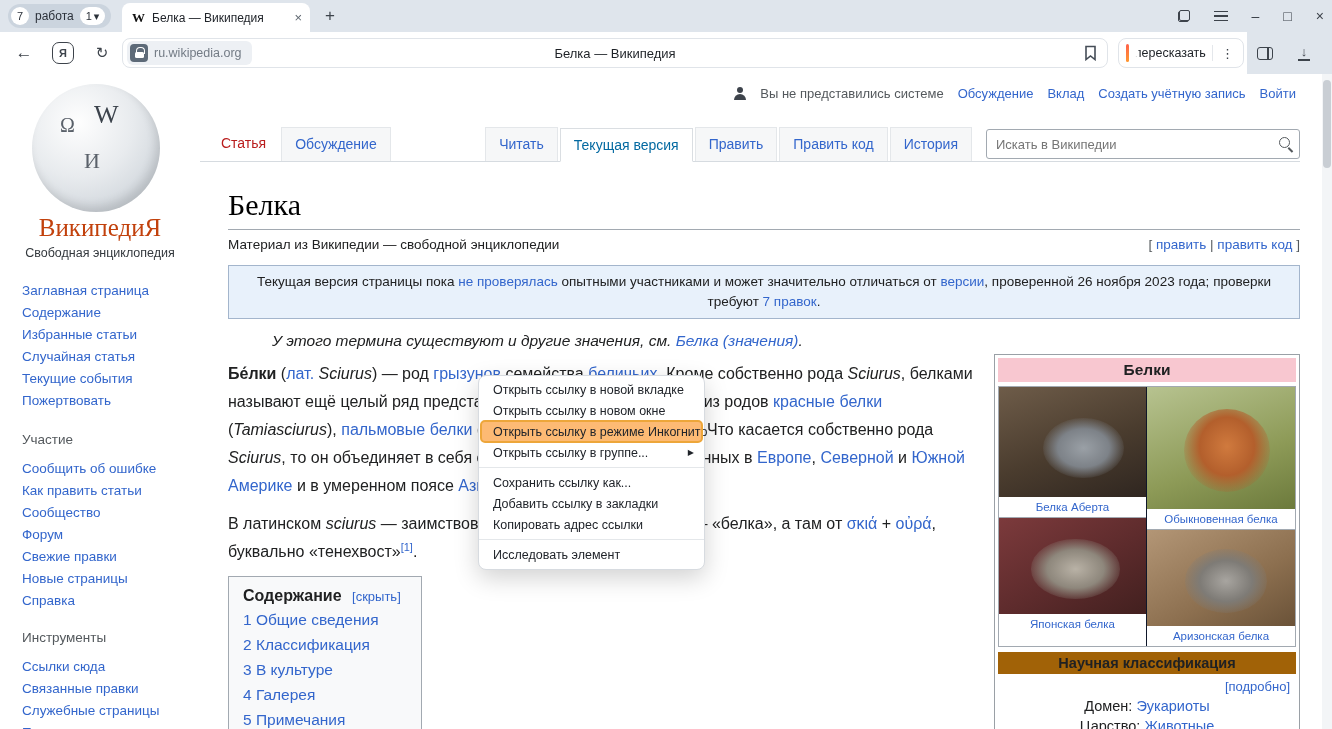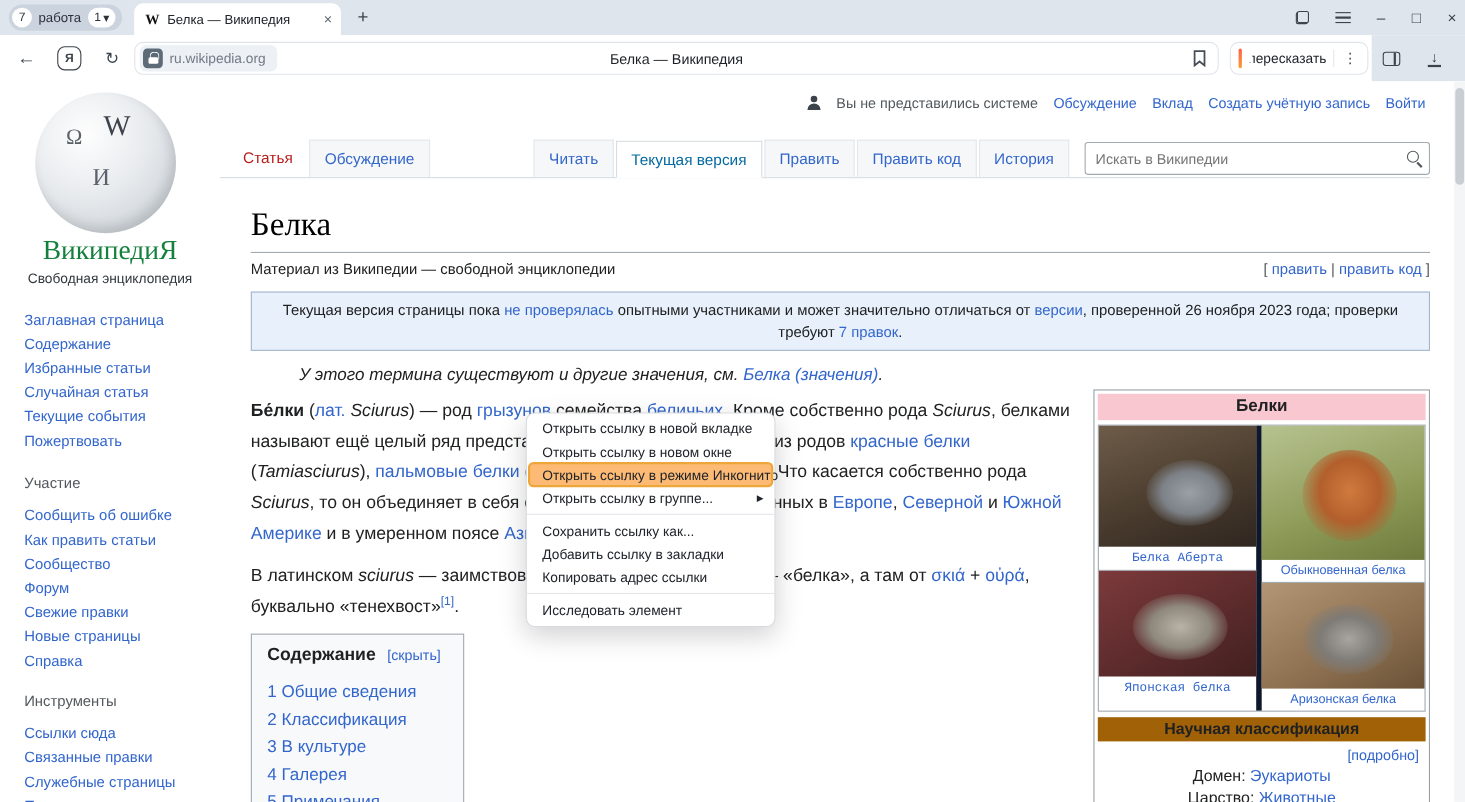--- a/index.html
+++ b/index.html
@@ -65,21 +65,21 @@
   .page { position:absolute; left:0; top:74px; width:1332px; height:655px; background:#fff; overflow:hidden; }
 
   .wlogo { position:absolute; left:32px; top:10px; width:128px; height:128px; border-radius:50%;
            background:radial-gradient(circle at 36% 30%, #fefefe 0%, #e8ebee 45%, #cfd5db 80%, #bfc6cd 100%);
            box-shadow:inset -4px -6px 10px rgba(0,0,0,.12); }
   .wlogo span { position:absolute; color:#5a616a; font-family:"Liberation Serif","DejaVu Serif",serif; }
   .wlogo .g1 { left:28px; top:30px; font-size:20px; }
   .wlogo .g2 { left:62px; top:16px; font-size:26px; color:#3c434c; }
   .wlogo .g3 { left:52px; top:64px; font-size:22px; }
   .wordmark { position:absolute; left:0; top:140px; width:200px; text-align:center;
-              font-family:"Liberation Serif","DejaVu Serif",serif; font-size:25px; color:#15803d; }
+              font-family:"Liberation Serif","DejaVu Serif",serif; font-size:25px; color:#c2410c; }
   .wsub { position:absolute; left:0; top:172px; width:200px; text-align:center; font-size:12.5px; color:#33383d; }
 
   .side-group { position:absolute; left:22px; width:176px; display:flex; flex-direction:column; }
   .side-link { font-size:13.5px; color:#3366cc; line-height:22px; text-decoration:none; cursor:pointer; }
   .side-head { font-size:13.5px; color:#54595d; }
 
   .personal { position:absolute; top:12px; right:36px; display:flex; align-items:center; gap:14px; font-size:13px; }
   .p-gray { color:#54595d; }
   .p-link { color:#3366cc; cursor:pointer; text-decoration:none; }
   .ic-person { position:relative; width:13px; height:13px; }
@@ -112,32 +112,32 @@
   .hatnote { margin:13px 0 0 44px; font-size:15.5px; font-style:italic; }
   .wp { font-size:16px; line-height:28px; margin-top:10px; }
 
   .sg-a { color:#3366cc; cursor:pointer; }
   .sg-b { font-weight:bold; }
   .sg-i { font-style:italic; }
   .sg-sl { color:#3366cc; cursor:pointer; }
   .sg-sup { color:#3366cc; font-size:11px; vertical-align:super; line-height:0; cursor:pointer; }
 
   .toc { display:inline-block; margin-top:10px; border:1px solid #a2a9b1; background:#f8f9fa; padding:10px 20px 12px 14px; }
-  .toc-head { font-size:16px; margin-bottom:12px; }
+  .toc-head { font-size:16px; margin-bottom:2px; }
   .toc-title { font-weight:bold; color:#202122; }
   .toc-hide { font-size:13px; color:#3366cc; cursor:pointer; margin-left:6px; }
   .toc-item { display:block; font-size:15.5px; color:#3366cc; line-height:25px; text-decoration:none; cursor:pointer; }
 
   
   .infobox { float:right; width:306px; margin:4px 0 14px 20px; border:1px solid #9aa0a6; background:#fff;
              font-size:13px; padding:3px; }
   .ib-title { background:#f8c7d0; text-align:center; font-weight:bold; font-size:15.5px; padding:3px 0; }
   .ib-grid { display:flex; border:1px solid #a2a9b1; margin-top:4px; }
   .ib-col { width:50%; display:flex; flex-direction:column; }
-  .ib-col.first { border-right:5px solid #0f172a;font-family:Liberation Mono, monospace; }
+  .ib-col.first { border-right:1px solid #0f172a; }
   .ib-cell { display:flex; flex-direction:column; }
   .ib-cell.top { border-bottom:1px solid #a2a9b1; }
   .ib-img { width:100%; }
   .img-abert    { height:110px; background:linear-gradient(160deg,#6e5c49 0%,#4a3c2e 55%,#2f2620 100%);
                   background-blend-mode:normal; position:relative; }
   .img-abert::after { content:""; position:absolute; left:30%; top:28%; width:55%; height:55%;
                   background:radial-gradient(ellipse at 50% 50%, #9aa0a6 0%, #7d8288 45%, transparent 75%); border-radius:50%; }
   .img-common   { height:122px; background:linear-gradient(160deg,#b7c390 0%,#8d9a57 60%,#6c7a3c 100%); position:relative; }
   .img-common::after { content:""; position:absolute; left:25%; top:18%; width:58%; height:68%;
                   background:radial-gradient(ellipse at 50% 45%, #d07a3e 0%, #b35f2c 45%, transparent 78%); border-radius:50%; }

